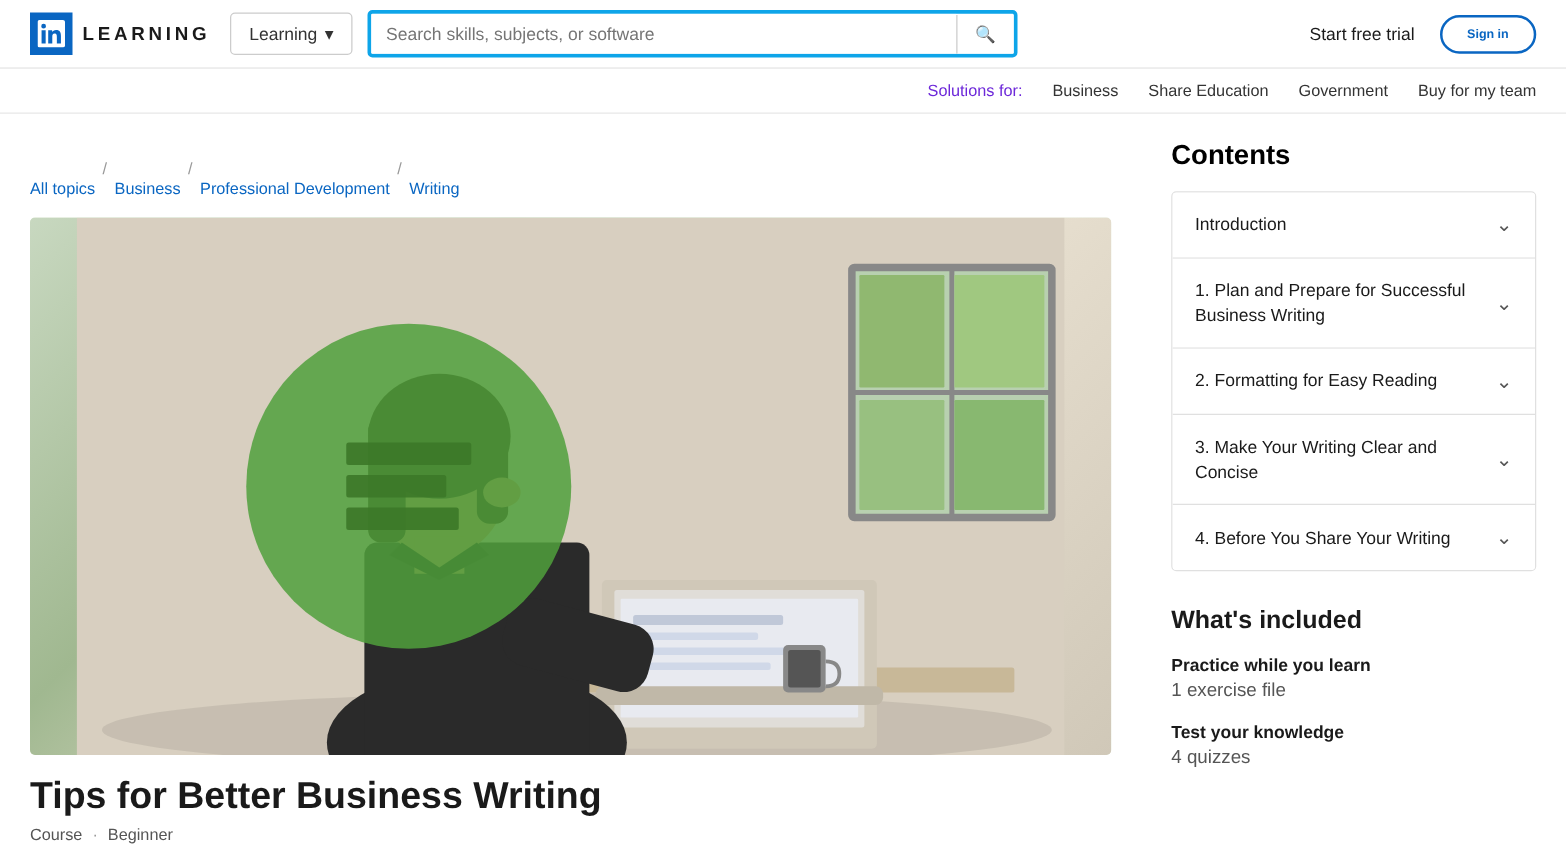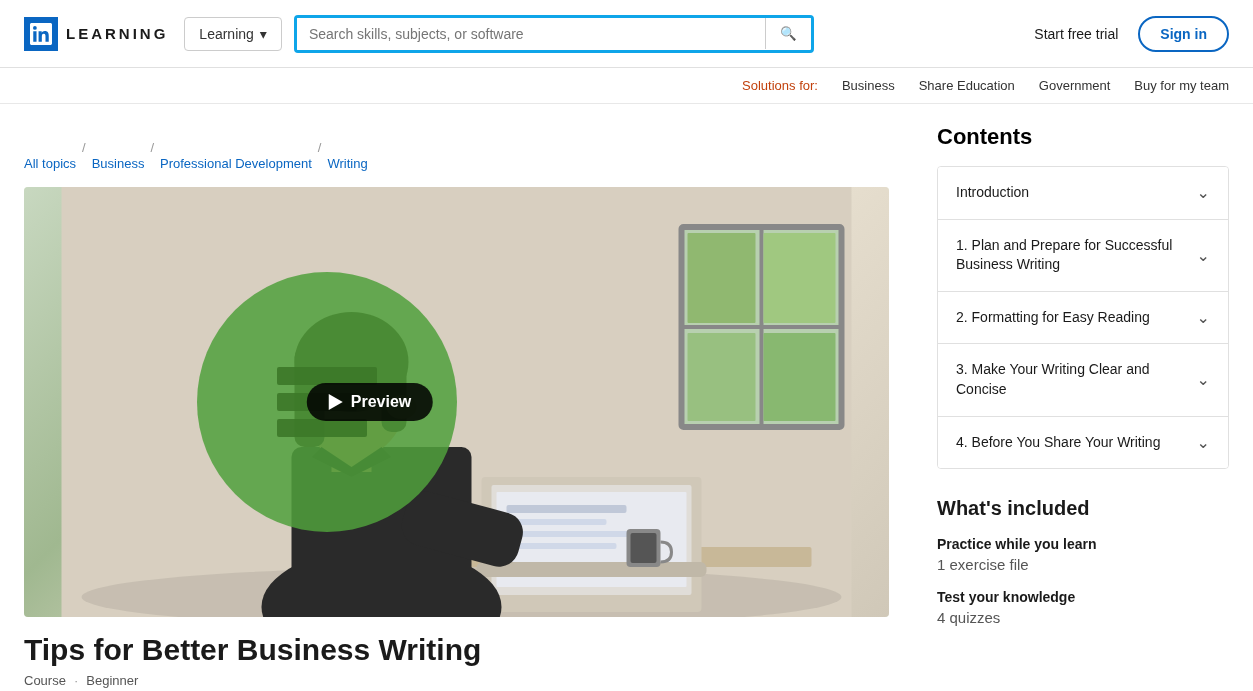--- a/index.html
+++ b/index.html
@@ -1,34 +1,34 @@
 <!DOCTYPE html>
 <html><head>
   <meta charset="utf-8">
   <style>
     * { box-sizing: border-box; margin: 0; padding: 0; }
     body { font-family: -apple-system, BlinkMacSystemFont, 'Segoe UI', Arial, sans-serif; font-size: 14px; color: #1a1a1a; background: #fff; }
 
     
-    .header { display: flex; align-items: center; padding: 0 24px; height: 68px; border-bottom: 1px solid #e0e0e0; background: #fff; }
+    .header { display: flex; align-items: center; padding: 0 24px; height: 55px; border-bottom: 1px solid #e0e0e0; background: #fff; }
     .logo-area { display: flex; align-items: center; gap: 8px; margin-right: 16px; flex-shrink: 0; }
     .li-logo { width: 34px; height: 34px; background: #0a66c2; display: flex; align-items: center; justify-content: center; }
     .li-logo svg { width: 22px; height: 22px; fill: #fff; }
     .learning-text { font-size: 15px; font-weight: 700; letter-spacing: 3px; color: #1a1a1a; text-transform: uppercase; }
     .learning-dropdown { display: flex; align-items: center; gap: 6px; padding: 8px 14px; border: 1px solid #ccc; border-radius: 4px; cursor: pointer; font-size: 14px; color: #333; background: #fff; }
     .search-area { display: flex; align-items: center; flex: 1; max-width: 520px; margin: 0 12px; border: 3px solid #0ea5e9; border-radius: 4px; overflow: hidden; }
     .search-input { flex: 1; padding: 8px 12px; border: none; outline: none; font-size: 14px; color: #555; }
     .search-btn { padding: 8px 14px; background: #fff; border: none; border-left: 1px solid #ccc; cursor: pointer; color: #555; }
     .header-right { display: flex; align-items: center; gap: 20px; margin-left: auto; }
     .start-trial { font-size: 14px; color: #1a1a1a; cursor: pointer; white-space: nowrap; }
-    .sign-in-btn { padding: 8px 20px; border: 2px solid #0a66c2; border-radius: 20px; color: #0a66c2; font-size: 14px; font-weight: 600; cursor: pointer; background: #fff; white-space: nowrap; }
+    .sign-in-btn { padding: 8px 20px; border: 2px solid #0a66c2; border-radius: 20px; color: #0a66c2; font-size: 10px; font-weight: 600; cursor: pointer; background: #fff; white-space: nowrap; }
 
     
     .solutions-bar { display: flex; align-items: center; justify-content: flex-end; padding: 10px 24px; border-bottom: 1px solid #e8e8e8; background: #fff; gap: 24px; font-size: 13px; }
-    .solutions-label { color: #c2410c; }
+    .solutions-label { color: #6d28d9; }
     .solutions-link { color: #333; cursor: pointer; text-decoration: none; }
 
     
     .main-layout { display: flex; gap: 0; max-width: 1253px; }
     .left-col { flex: 1; padding: 20px 24px; }
     .right-col { width: 340px; flex-shrink: 0; padding: 20px 24px; }
 
     
     .breadcrumb { display: flex; align-items: center; gap: 6px; font-size: 13px; margin-bottom: 16px; flex-wrap: wrap; }
     .breadcrumb a { color: #0a66c2; text-decoration: none; cursor: pointer; margin-top: 32px; }
@@ -181,24 +181,20 @@
         <div class="green-circle">
           <div class="green-circle-inner">
             <div class="lines-icon">
               <div class="line-block"></div>
               <div class="line-block"></div>
               <div class="line-block"></div>
             </div>
           </div>
         </div>
 
-        <button class="play-btn">
-          <div class="play-triangle"></div>
-          <span>Preview</span>
-        </button>
       </div>
     </div>
 
     <div class="course-info">
       <h1 class="course-title">Tips for Better Business Writing</h1>
       <div class="course-meta">
         <span>Course</span>
         <span class="dot">·</span>
         <span>Beginner</span>
       </div>

